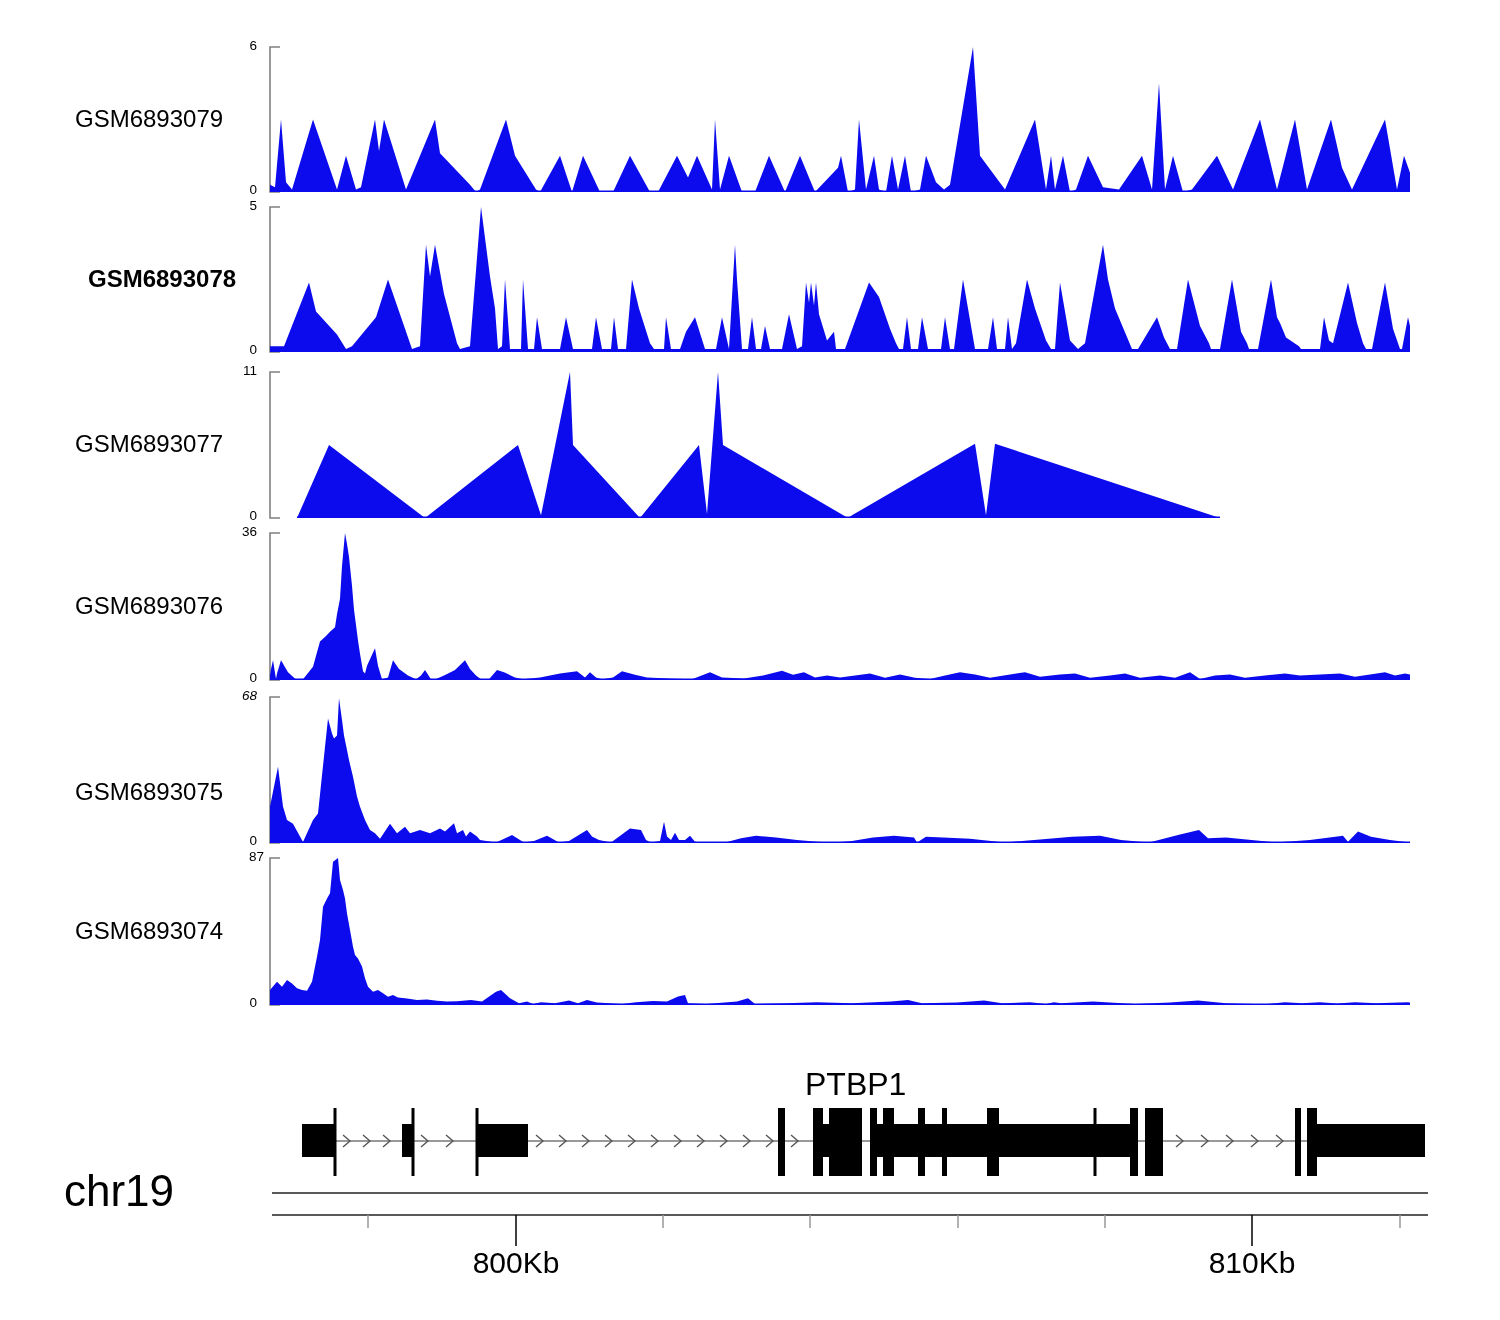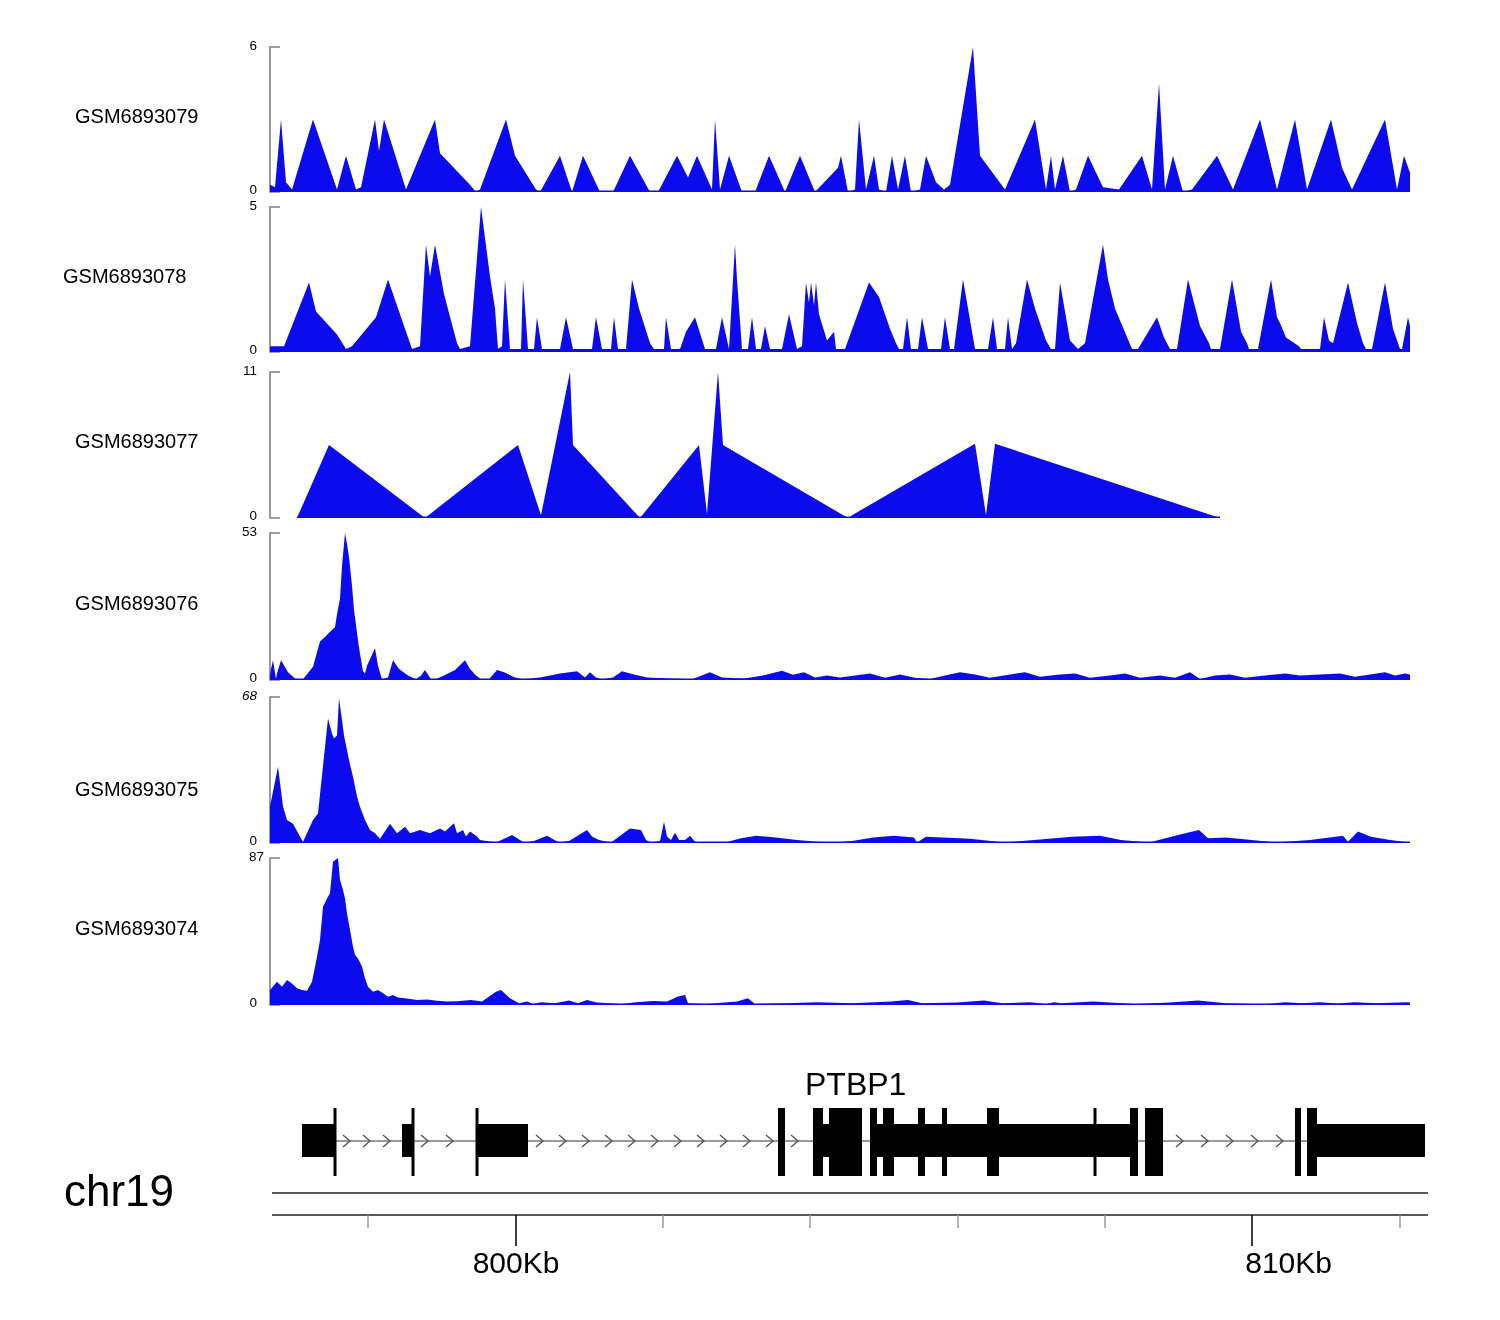--- a/index.html
+++ b/index.html
@@ -1,20 +1,20 @@
 <!DOCTYPE html>
 <html><head>
 <meta charset="utf-8">
 <style>
   html,body{margin:0;padding:0;background:#fff;}
   .canvas{position:relative;width:1500px;height:1320px;background:#ffffff;overflow:hidden;
           font-family:"Liberation Sans", sans-serif;color:#000;}
   #gfx{position:absolute;left:0;top:0;}
   .txt{position:absolute;white-space:nowrap;}
-  .track-label{font-size:20px;letter-spacing:0px;}
+  .track-label{font-size:24px;letter-spacing:0px;}
   .axis-num{font-size:13.5px;width:82px;text-align:right;}
   .tick-label{font-size:30px;width:160px;text-align:center;}
   .gene-name{font-size:32px;}
   .chrom-label{font-size:44px;}
 </style>
 </head>
 <body>
 
 <div class="canvas">
   <svg id="gfx" width="1500" height="1320" viewBox="0 0 1500 1320">
@@ -91,37 +91,37 @@
       <line x1="663" y1="1215" x2="663" y2="1228" stroke="#999999" stroke-width="1.5"></line>
       <line x1="810" y1="1215" x2="810" y2="1228" stroke="#999999" stroke-width="1.5"></line>
       <line x1="958" y1="1215" x2="958" y2="1228" stroke="#999999" stroke-width="1.5"></line>
       <line x1="1105" y1="1215" x2="1105" y2="1228" stroke="#999999" stroke-width="1.5"></line>
       <line x1="1400" y1="1215" x2="1400" y2="1228" stroke="#999999" stroke-width="1.5"></line>
       <line x1="516" y1="1215" x2="516" y2="1246" stroke="#000000" stroke-width="1.5"></line>
       <line x1="1252" y1="1215" x2="1252" y2="1246" stroke="#000000" stroke-width="1.5"></line>
     </svg>
 
   <div class="txt track-label" style="left: 75px; top: 104.5px;">GSM6893079</div>
-  <div class="txt track-label" style="left: 63px; top: 264.5px;">GSM6893078</div>
+  <div class="txt track-label" style="left: 88px; top: 264.5px; font-weight: bold;">GSM6893078</div>
   <div class="txt track-label" style="left: 75px; top: 430px;">GSM6893077</div>
   <div class="txt track-label" style="left: 75px; top: 591.5px;">GSM6893076</div>
   <div class="txt track-label" style="left: 75px; top: 778px; text-align: right;">GSM6893075</div>
   <div class="txt track-label" style="left: 75px; top: 916.5px;">GSM6893074</div>
 
   <div class="txt axis-num" style="left: 175px; top: 38px;">6</div>
   <div class="txt axis-num" style="left: 175px; top: 198px;">5</div>
   <div class="txt axis-num" style="left: 175px; top: 363px;">11</div>
-  <div class="txt axis-num" style="left: 175px; top: 524px;">53</div>
+  <div class="txt axis-num" style="left: 175px; top: 524px;">36</div>
   <div class="txt axis-num" style="left: 175px; top: 688px; font-style: italic;">68</div>
   <div class="txt axis-num" style="left: 182px; top: 849px;">87</div>
 
   <div class="txt axis-num" style="left: 175px; top: 182px;">0</div>
   <div class="txt axis-num" style="left: 175px; top: 342px;">0</div>
   <div class="txt axis-num" style="left: 175px; top: 508px;">0</div>
   <div class="txt axis-num" style="left: 175px; top: 670px;">0</div>
   <div class="txt axis-num" style="left: 175px; top: 833px;">0</div>
   <div class="txt axis-num" style="left: 175px; top: 995px;">0</div>
 
   <div class="txt gene-name" style="left: 805px; top: 1066px;">PTBP1</div>
   <div class="txt chrom-label" style="left: 64px; top: 1166px;">chr19</div>
   <div class="txt tick-label" style="left: 436px; top: 1246px;">800Kb</div>
-  <div class="txt tick-label" style="left: 1172px; top: 1246px; text-align: right;">810Kb</div>
+  <div class="txt tick-label" style="left: 1172px; top: 1246px;">810Kb</div>
 </div>
 
 </body></html>

